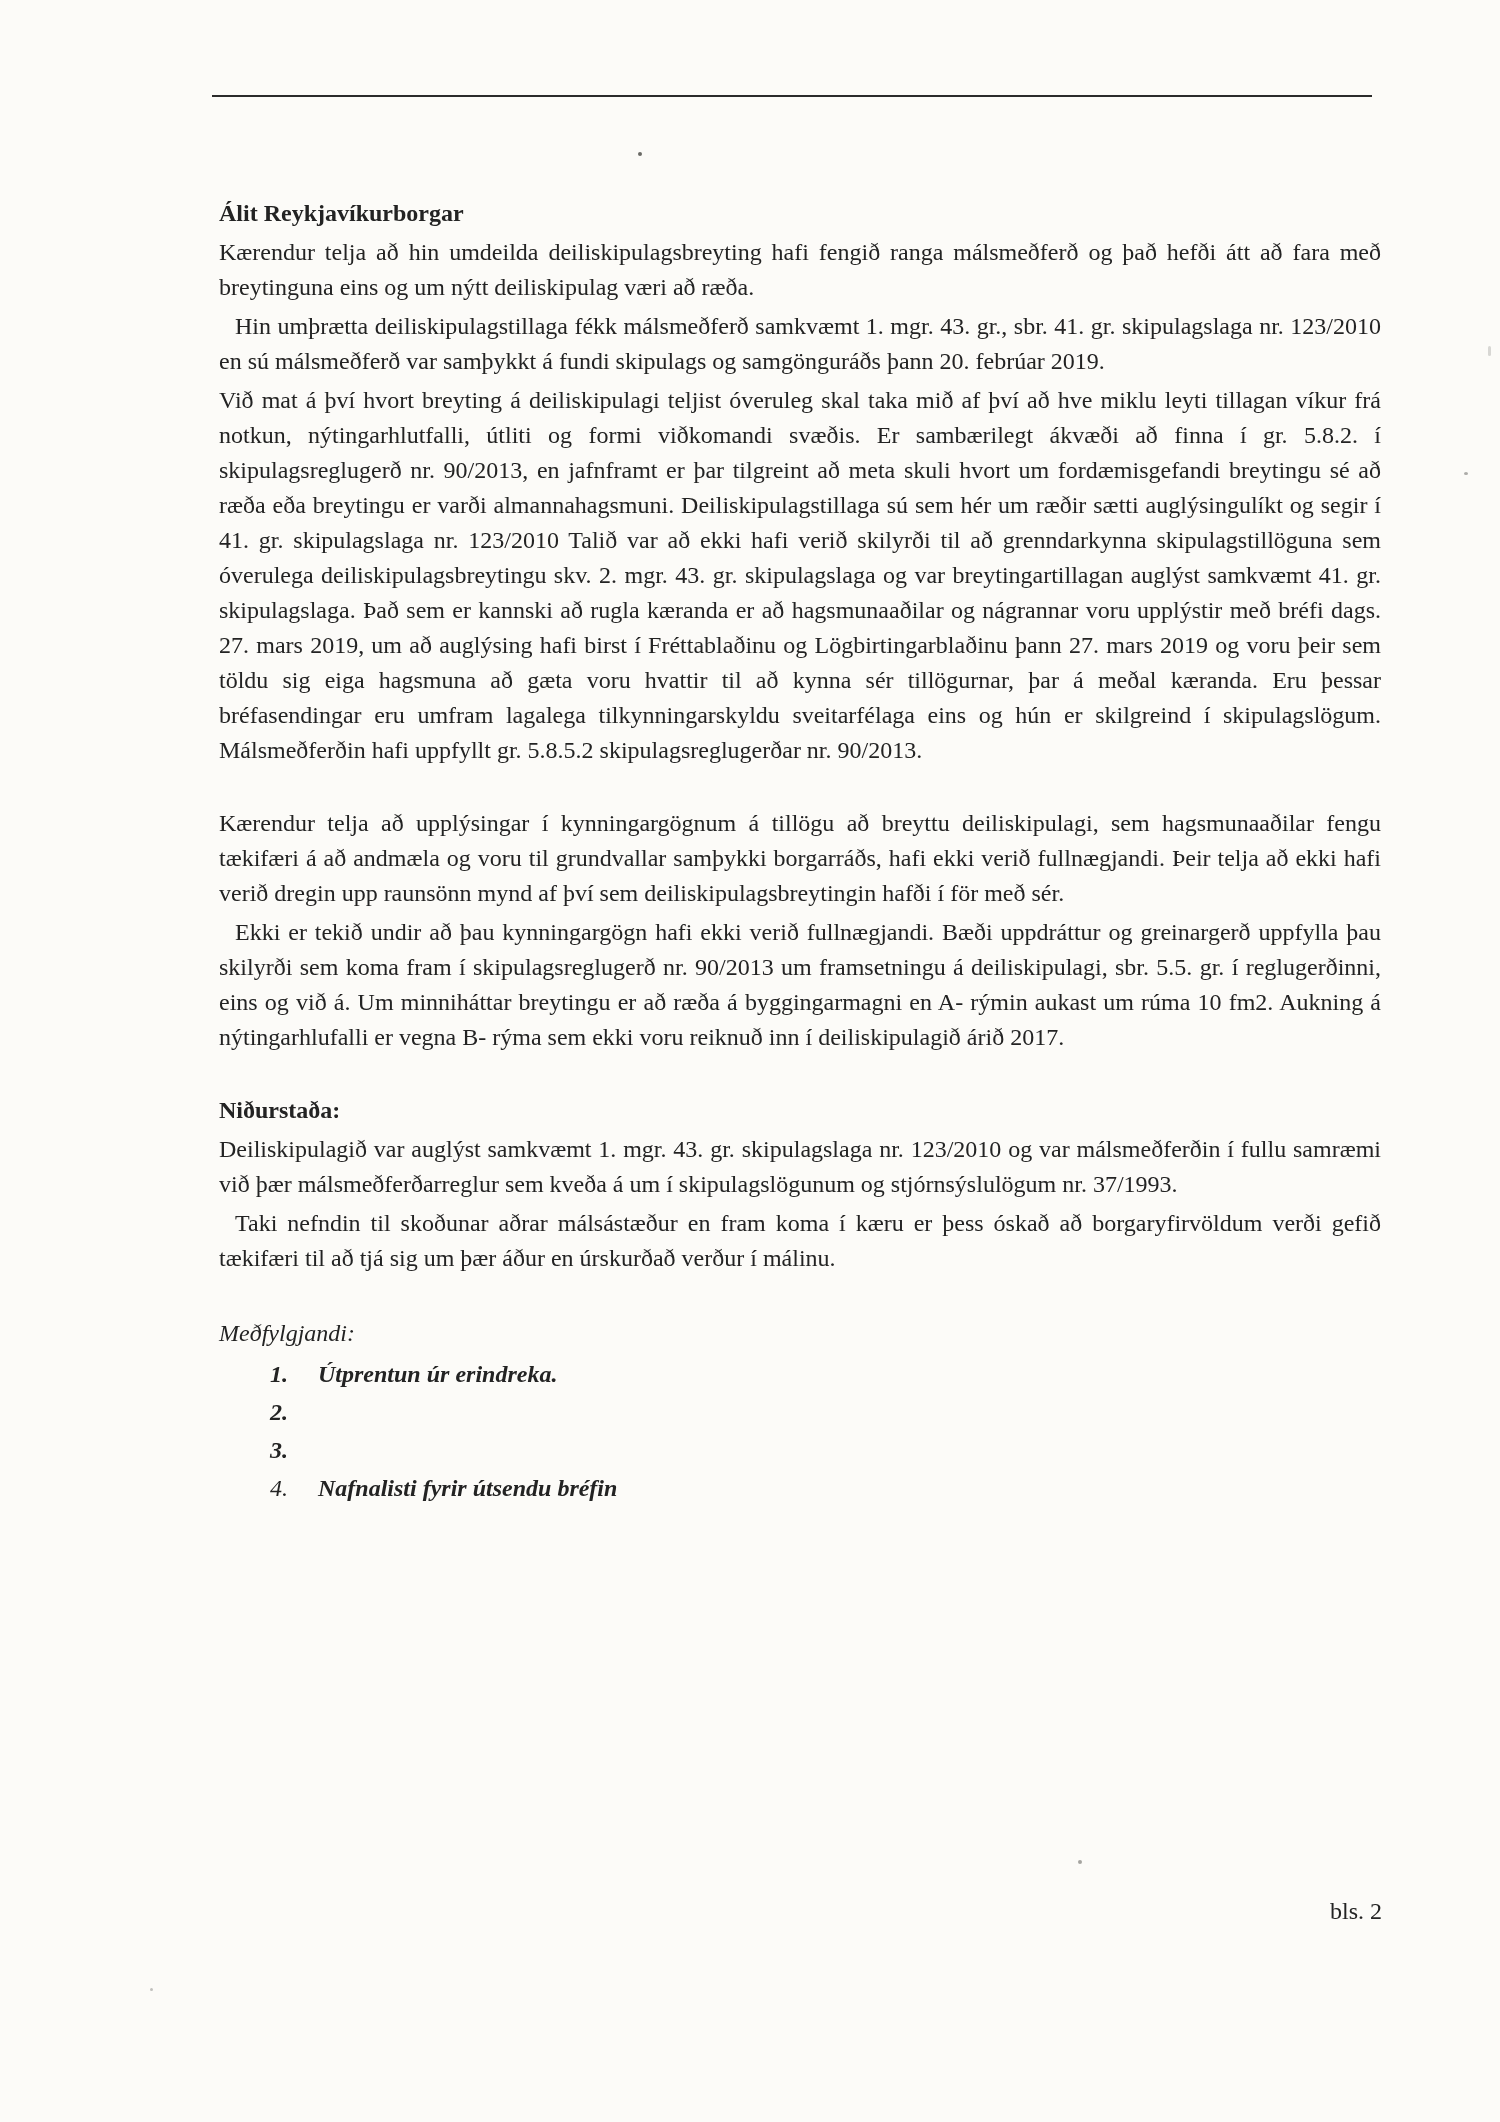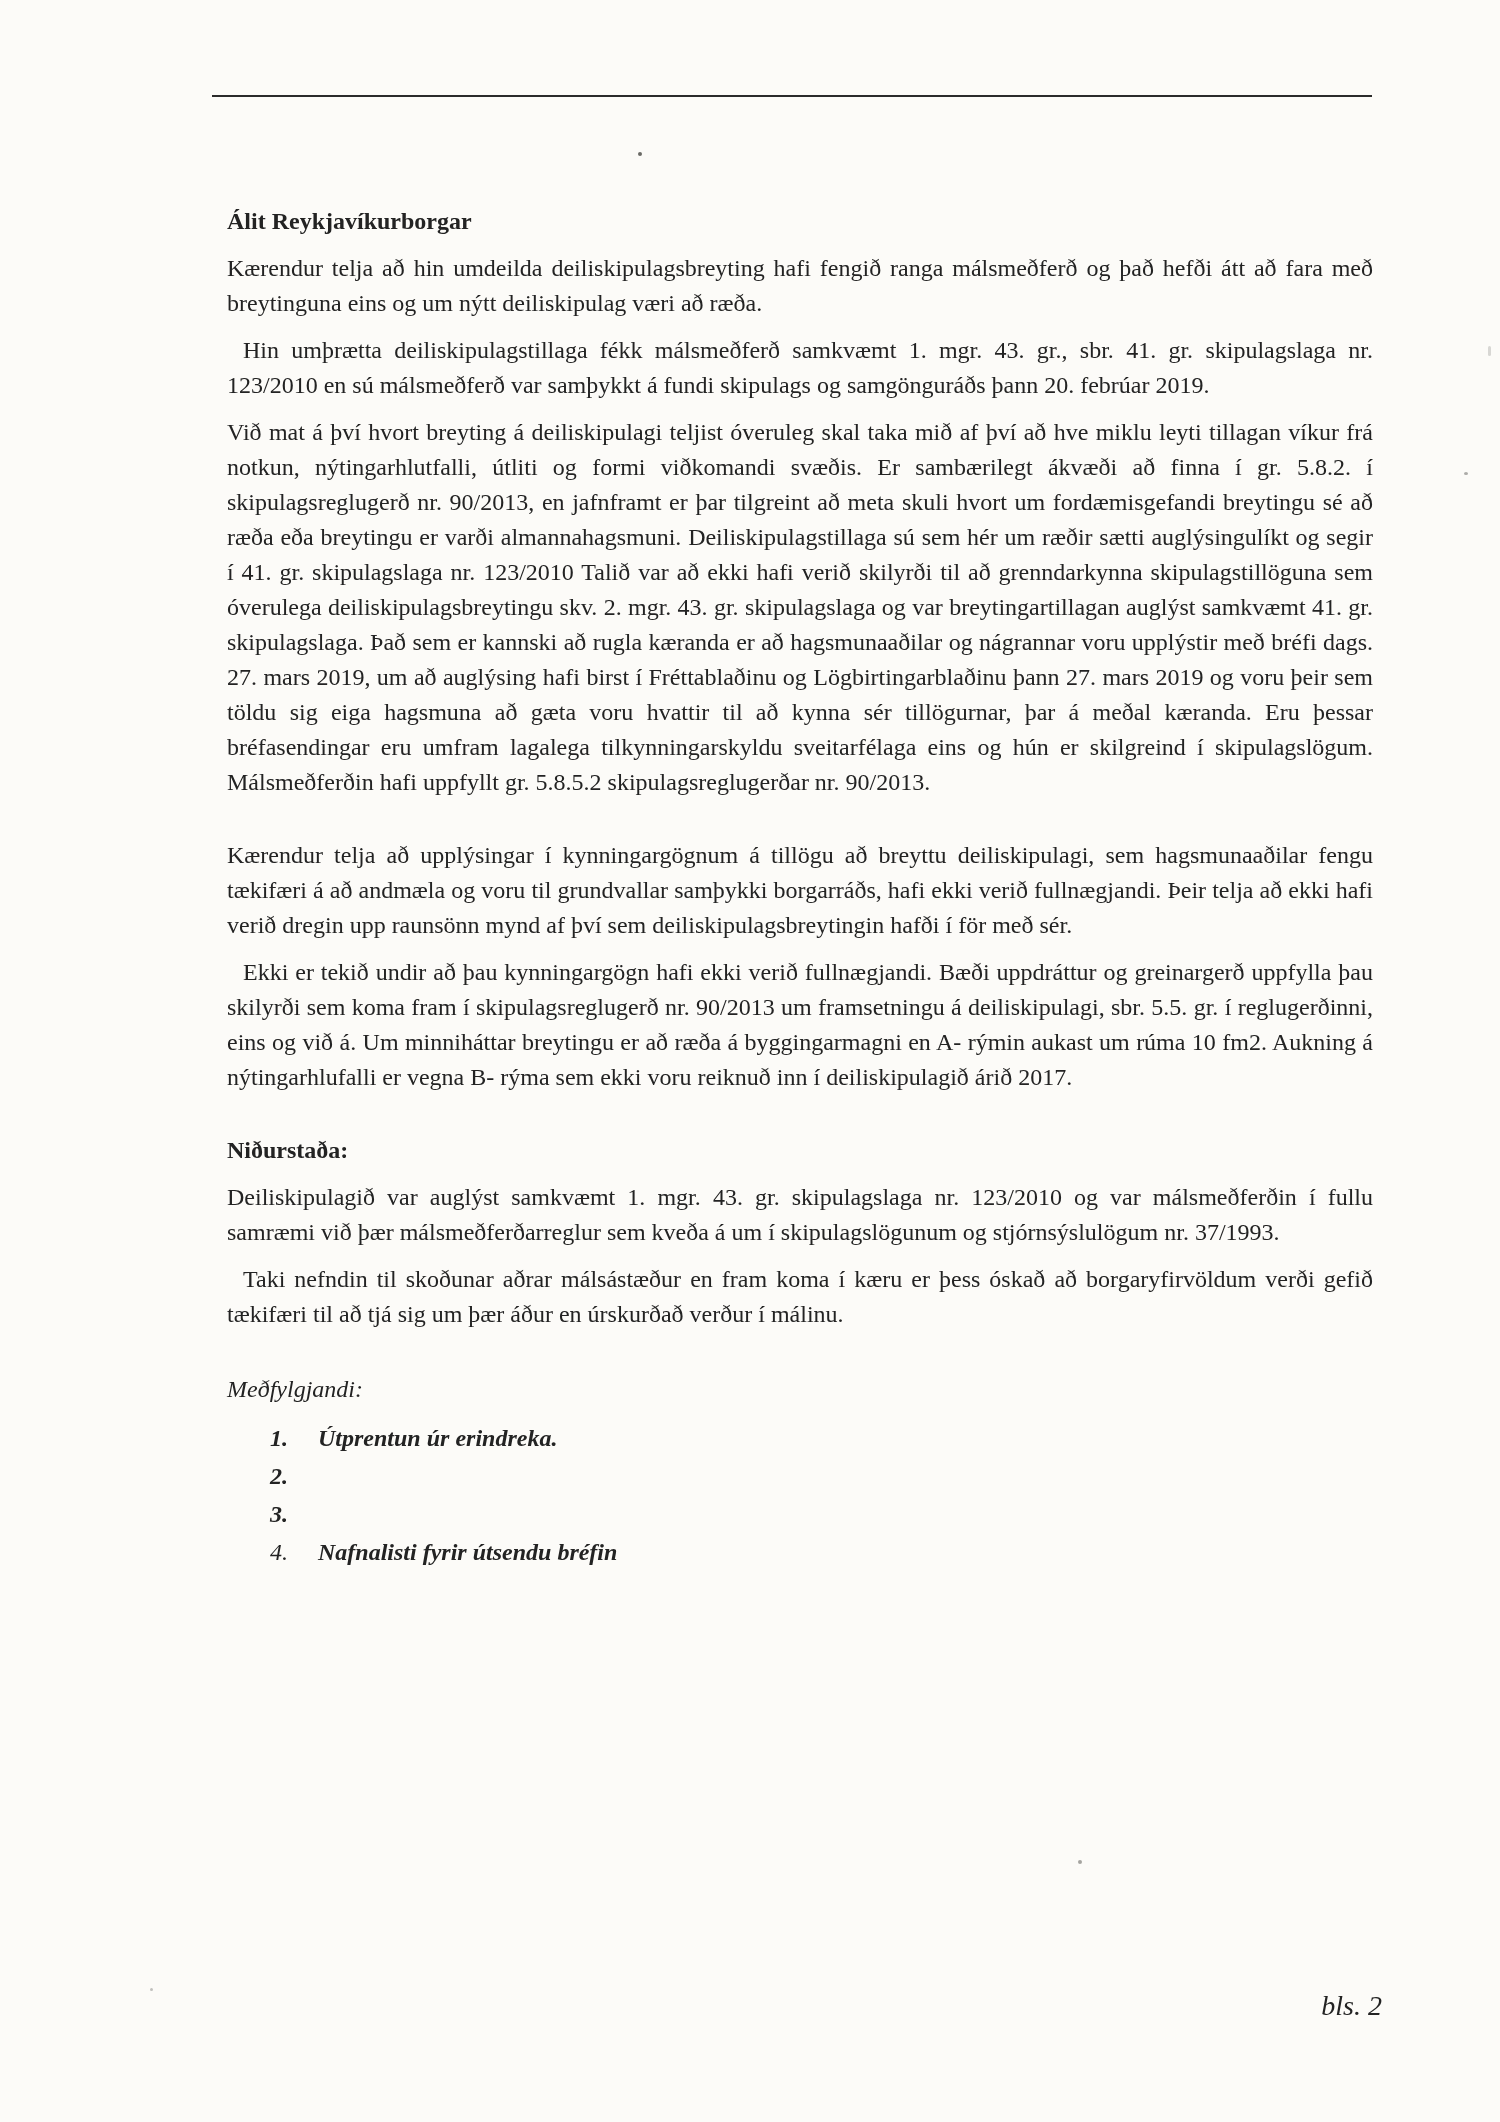--- a/index.html
+++ b/index.html
@@ -23,21 +23,21 @@
   }
   .content {
     position: absolute;
     left: 215px;
     top: 192px;
     width: 1170px;
     font-size: 24px;
     line-height: 35px;
     text-align: justify;
   }
-  .content p { margin: 12px; }
+  .content p { margin: 4px; }
   .heading { font-weight: bold; margin: 0; }
   .indent { text-indent: 16px; }
   .gap-before { margin-top: 38px !important; }
   .sig-block {
     margin-top: 26px;
     text-align: right;
     padding-right: 0px;
   }
   .sig-line { margin: 0; }
   .sig-svg {
@@ -55,24 +55,23 @@
     display: flex;
     margin-left: 55px;
     line-height: 38px;
     font-style: italic;
     font-weight: bold;
   }
   .attach-item .attach-num { width: 48px; flex: 0 0 48px; }
   .attach-item.num-light .attach-num { font-weight: normal; }
   .page-footer {
     position: absolute;
-    top: 1990px;
+    top: 1898px;
     right: 118px;
-    font-size: 28px;
-    font-style: italic;
+    font-size: 24px;
   }
   .speck {
     position: absolute;
     background: #6a6a66;
     border-radius: 50%;
   }
   .speck.s1 { left: 638px; top: 152px; width: 4px; height: 4px; }
   .speck.s2 { left: 1464px; top: 472px; width: 4px; height: 3px; opacity: .55; }
   .speck.s3 { left: 1078px; top: 1860px; width: 4px; height: 4px; opacity: .6; }
   .speck.s4 { left: 150px; top: 1988px; width: 3px; height: 3px; opacity: .4; }

